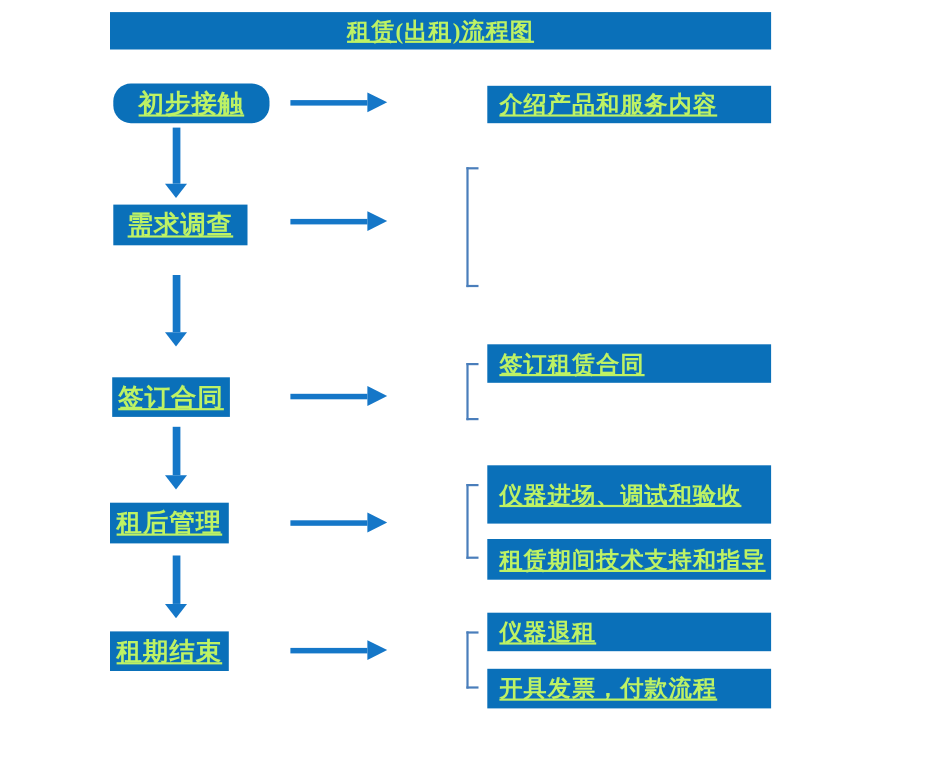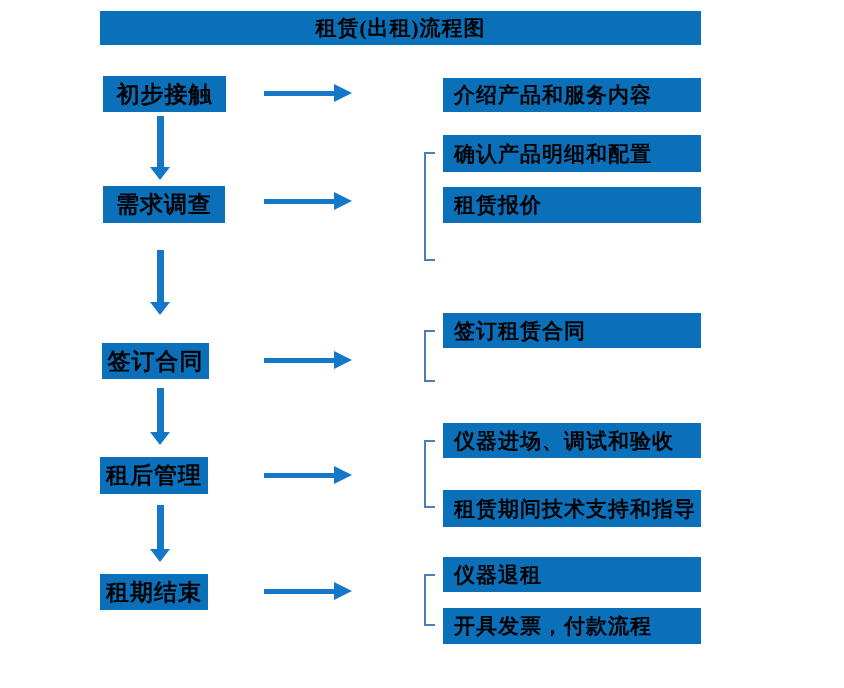--- a/index.html
+++ b/index.html
@@ -11,25 +11,26 @@
   .canvas {
     position: relative;
     width: 844px;
     height: 688px;
     background: #ffffff;
     overflow: hidden;
   }
   .bluebox {
     position: absolute;
     background: #0a70b9;
-    color: #000000;
+    color: #bef264;
     font-weight: 700;
     box-sizing: border-box;
     display: flex;
     align-items: center;
+    text-decoration: underline;
   }
   .titlebar {
     justify-content: center;
     font-size: 21px;
     letter-spacing: 1px;
   }
   .lbox {
     justify-content: center;
     font-size: 23px;
     letter-spacing: 1px;
@@ -90,21 +91,21 @@
     background: transparent;
   }
 </style>
 </head>
 <body>
 
 <div class="canvas">
 
   <div class="bluebox titlebar" style="left:100px; top:11px; width:601px; height:34px;">租赁(出租)流程图</div>
 
-  <div class="bluebox lbox" style="left:103px; top:76px; width:123px; height:36px;">初步接触</div>
+  <div class="bluebox lbox" style="left:103px; top:76px; width:142px; height:36px;border-radius:16px;">初步接触</div>
   <div class="bluebox lbox" style="left:103px; top:186px; width:122px; height:37px;">需求调查</div>
   <div class="bluebox lbox" style="left:102px; top:343px; width:107px; height:36px;text-align:center;">签订合同</div>
   <div class="bluebox lbox" style="left:100px; top:457px; width:108px; height:37px;">租后管理</div>
   <div class="bluebox lbox" style="left:100px; top:574px; width:108px; height:36px;">租期结束</div>
 
   <div class="varrow" style="left:150px; top:116px;">
     <div class="shaft" style="height:51px;"></div>
       <div class="head"></div>
   </div>
   <div class="varrow" style="left:150px; top:250px;">
@@ -141,24 +142,22 @@
       <div class="head"></div>
     </div>
 
   <div class="bracket" style="top:152px; height:109px;"></div>
   <div class="bracket" style="top:330px; height:52px;"></div>
   <div class="bracket" style="top:440px; height:68px;"></div>
   <div class="bracket" style="top:574px; height:52px;"></div>
 
   <div class="bluebox rbox" style="left:443px; top:78px; width:258px; height:34px;">介绍产品和服务内容</div>
 
-  <div class="bluebox rbox" style="left:443px; top:135px; width:258px; height:37px;">确认产品明细和配置</div>
-  <div class="bluebox rbox" style="left:443px; top:187px; width:258px; height:36px;">租赁报价</div>
 
   <div class="bluebox rbox" style="left:443px; top:313px; width:258px; height:35px;">签订租赁合同</div>
 
-  <div class="bluebox rbox" style="left:443px; top:423px; width:258px; height:35px;">仪器进场、调试和验收</div>
+  <div class="bluebox rbox" style="left:443px; top:423px; width:258px; height:53px;">仪器进场、调试和验收</div>
   <div class="bluebox rbox" style="left:443px; top:490px; width:258px; height:37px;">租赁期间技术支持和指导</div>
 
   <div class="bluebox rbox" style="left:443px; top:608px; width:258px; height:36px;">开具发票，付款流程</div>
   <div class="bluebox rbox" style="left:443px; top:557px; width:258px; height:35px;">仪器退租</div>
 
 </div>
 
 </body></html>

